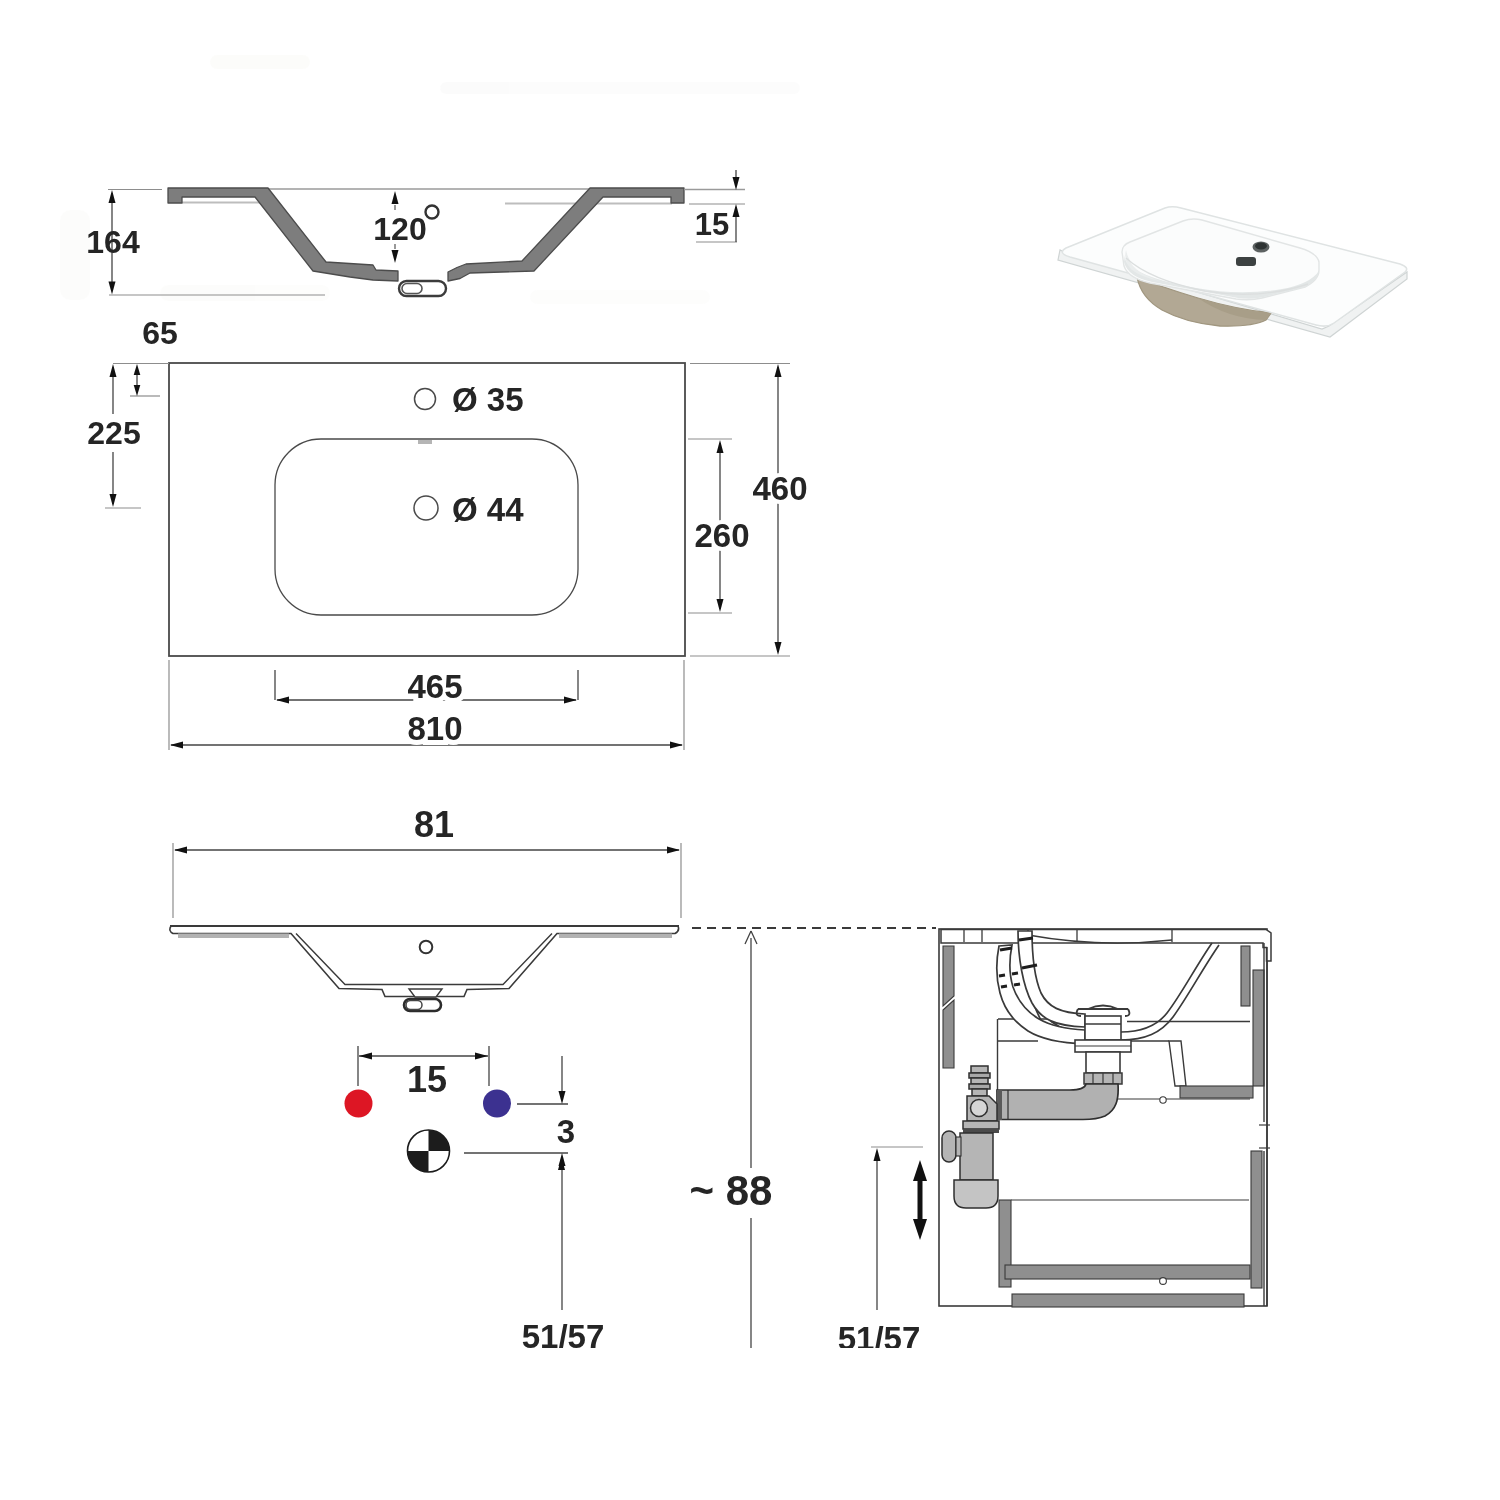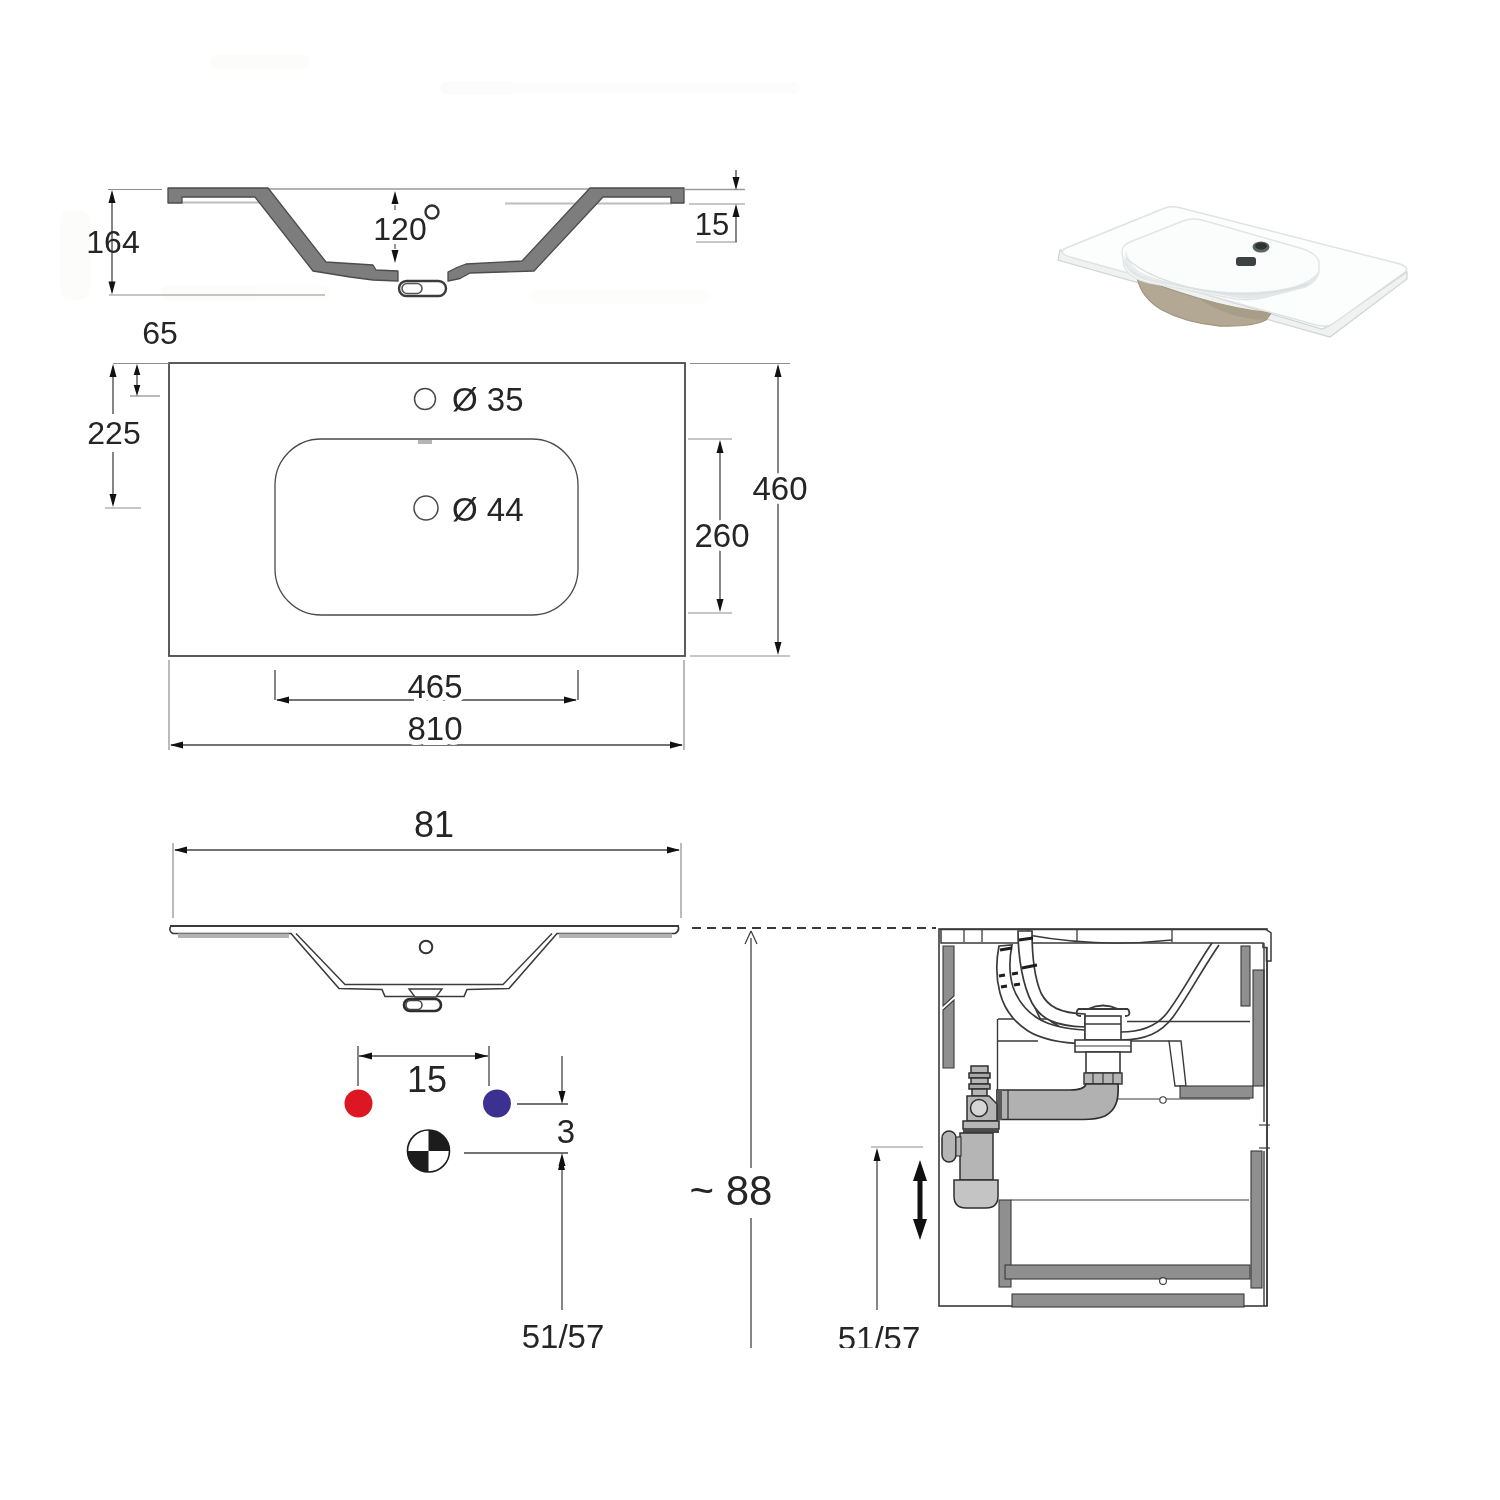--- a/index.html
+++ b/index.html
@@ -1,16 +1,16 @@
 <!DOCTYPE html>
 <html><head>
 <meta charset="utf-8">
 <style>
   html,body{margin:0;padding:0;background:#fff;}
-  .page{width:1500px;height:1348px;position:relative;background:#fff;overflow:hidden;}
+  .page{width:1500px;height:1348px;position:relative;background:#fff;overflow:hidden;font-weight:bold;}
   svg{position:absolute;top:0;left:0;}
   text{font-family:"Liberation Sans", sans-serif;fill:#252525;}
 </style>
 </head>
 <body>
 <div class="page">
 <svg width="1500" height="1500" viewBox="0 0 1500 1500">
 <g opacity="0.05">
   <rect x="210" y="55" width="100" height="14" rx="7" fill="#cfcfb0"></rect>
   <rect x="440" y="82" width="360" height="12" rx="6" fill="#c8c8c8"></rect>

